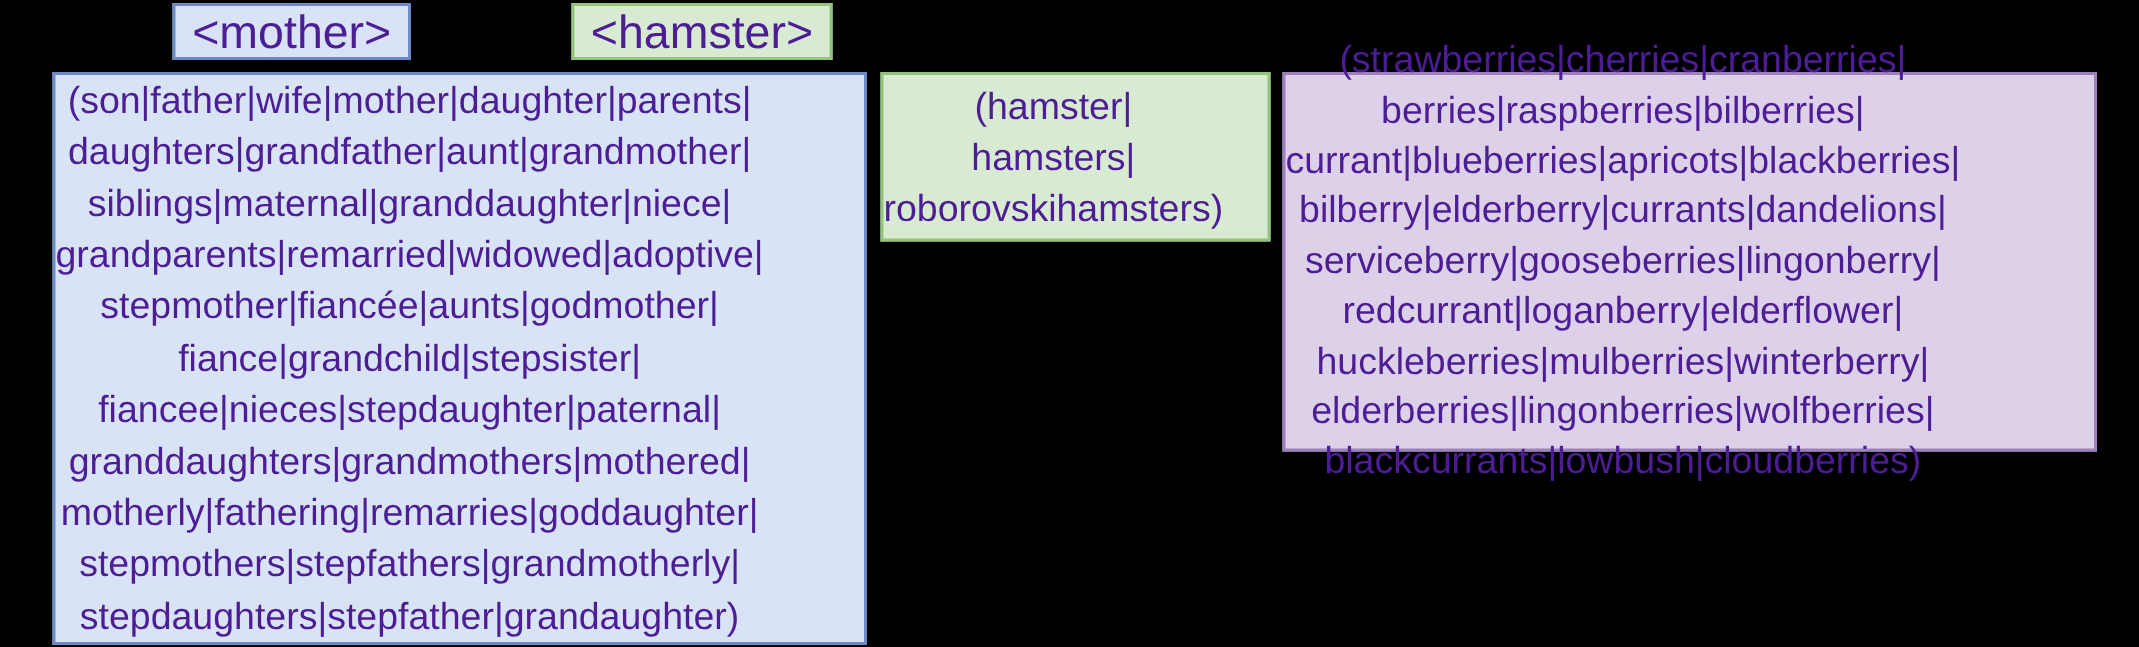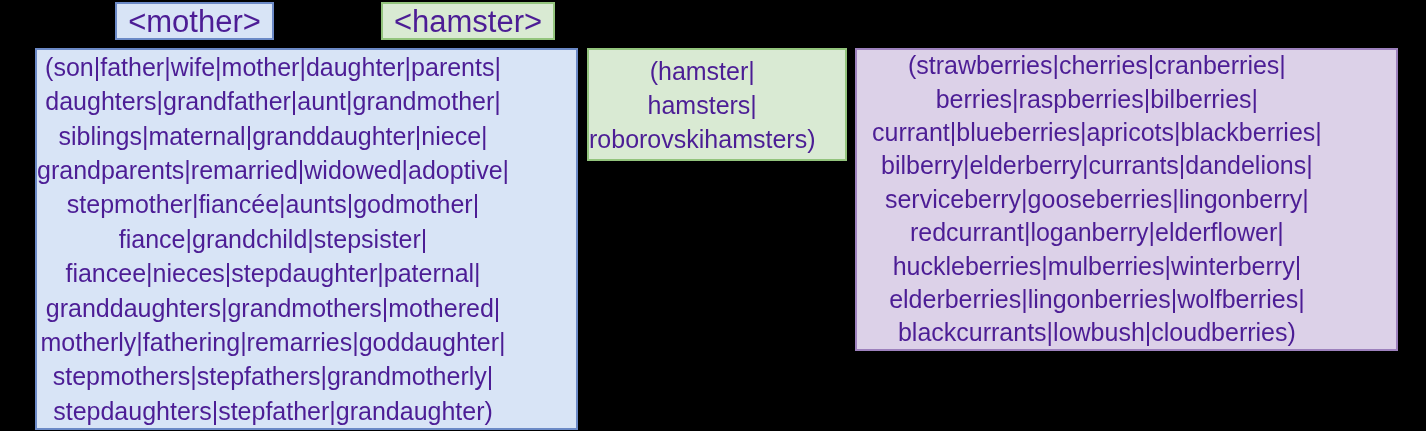--- a/index.html
+++ b/index.html
@@ -53,24 +53,23 @@
     left: 35px; top: 48px; width: 543px; height: 382px;
     background: #d8e4f6; border-color: #6b89c6;
     line-height: 34.4px;
   }
   .box-hamster {
     left: 587px; top: 48px; width: 260px; height: 113px;
     background: #d9ead3; border-color: #93c47d;
     line-height: 34px;
   }
   .box-berries {
-    left: 855px; top: 48px; width: 543px; height: 303px;
+    left: 855px; top: 48px; width: 543px; height: 253px;
     background: #dcd1e8; border-color: #9d81bd;
     line-height: 33.4px;
-    padding-left: 15px;
   }
 </style>
 </head>
 <body>
 
 <div class="canvas">
 
   <div class="tag tag-mother">&lt;mother&gt;</div>
 
   <div class="tag tag-hamster">&lt;hamster&gt;</div>

